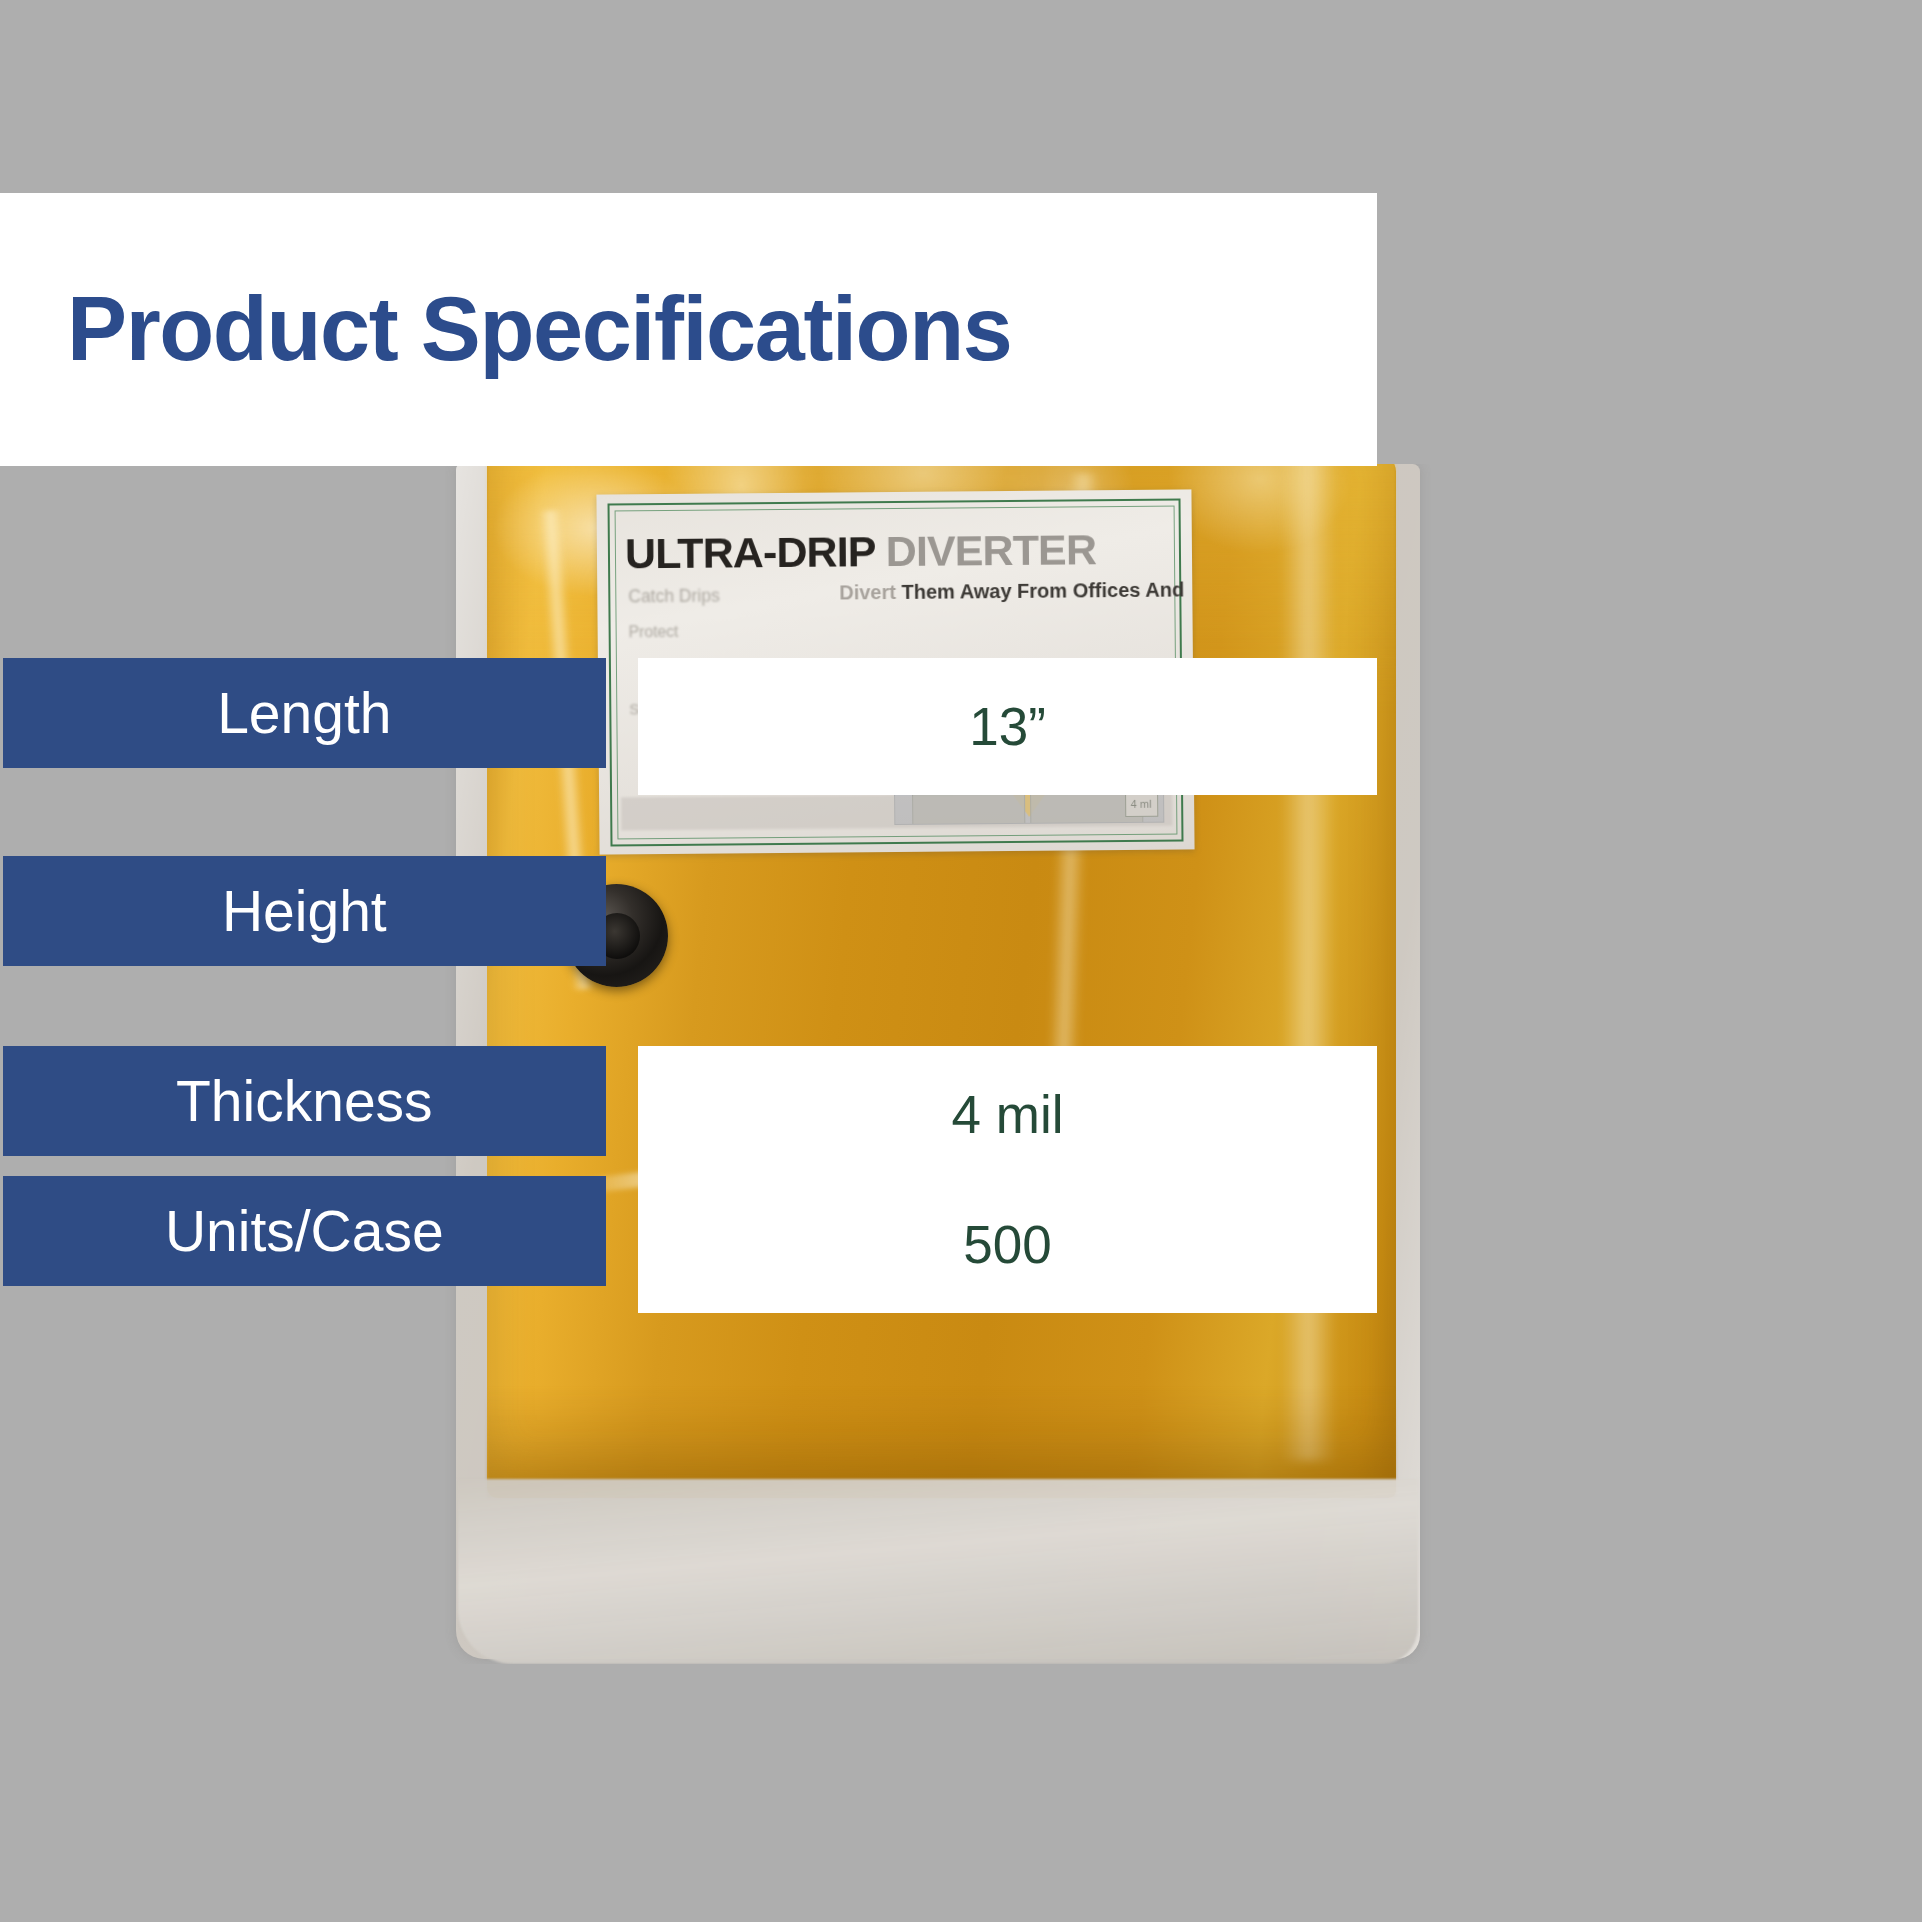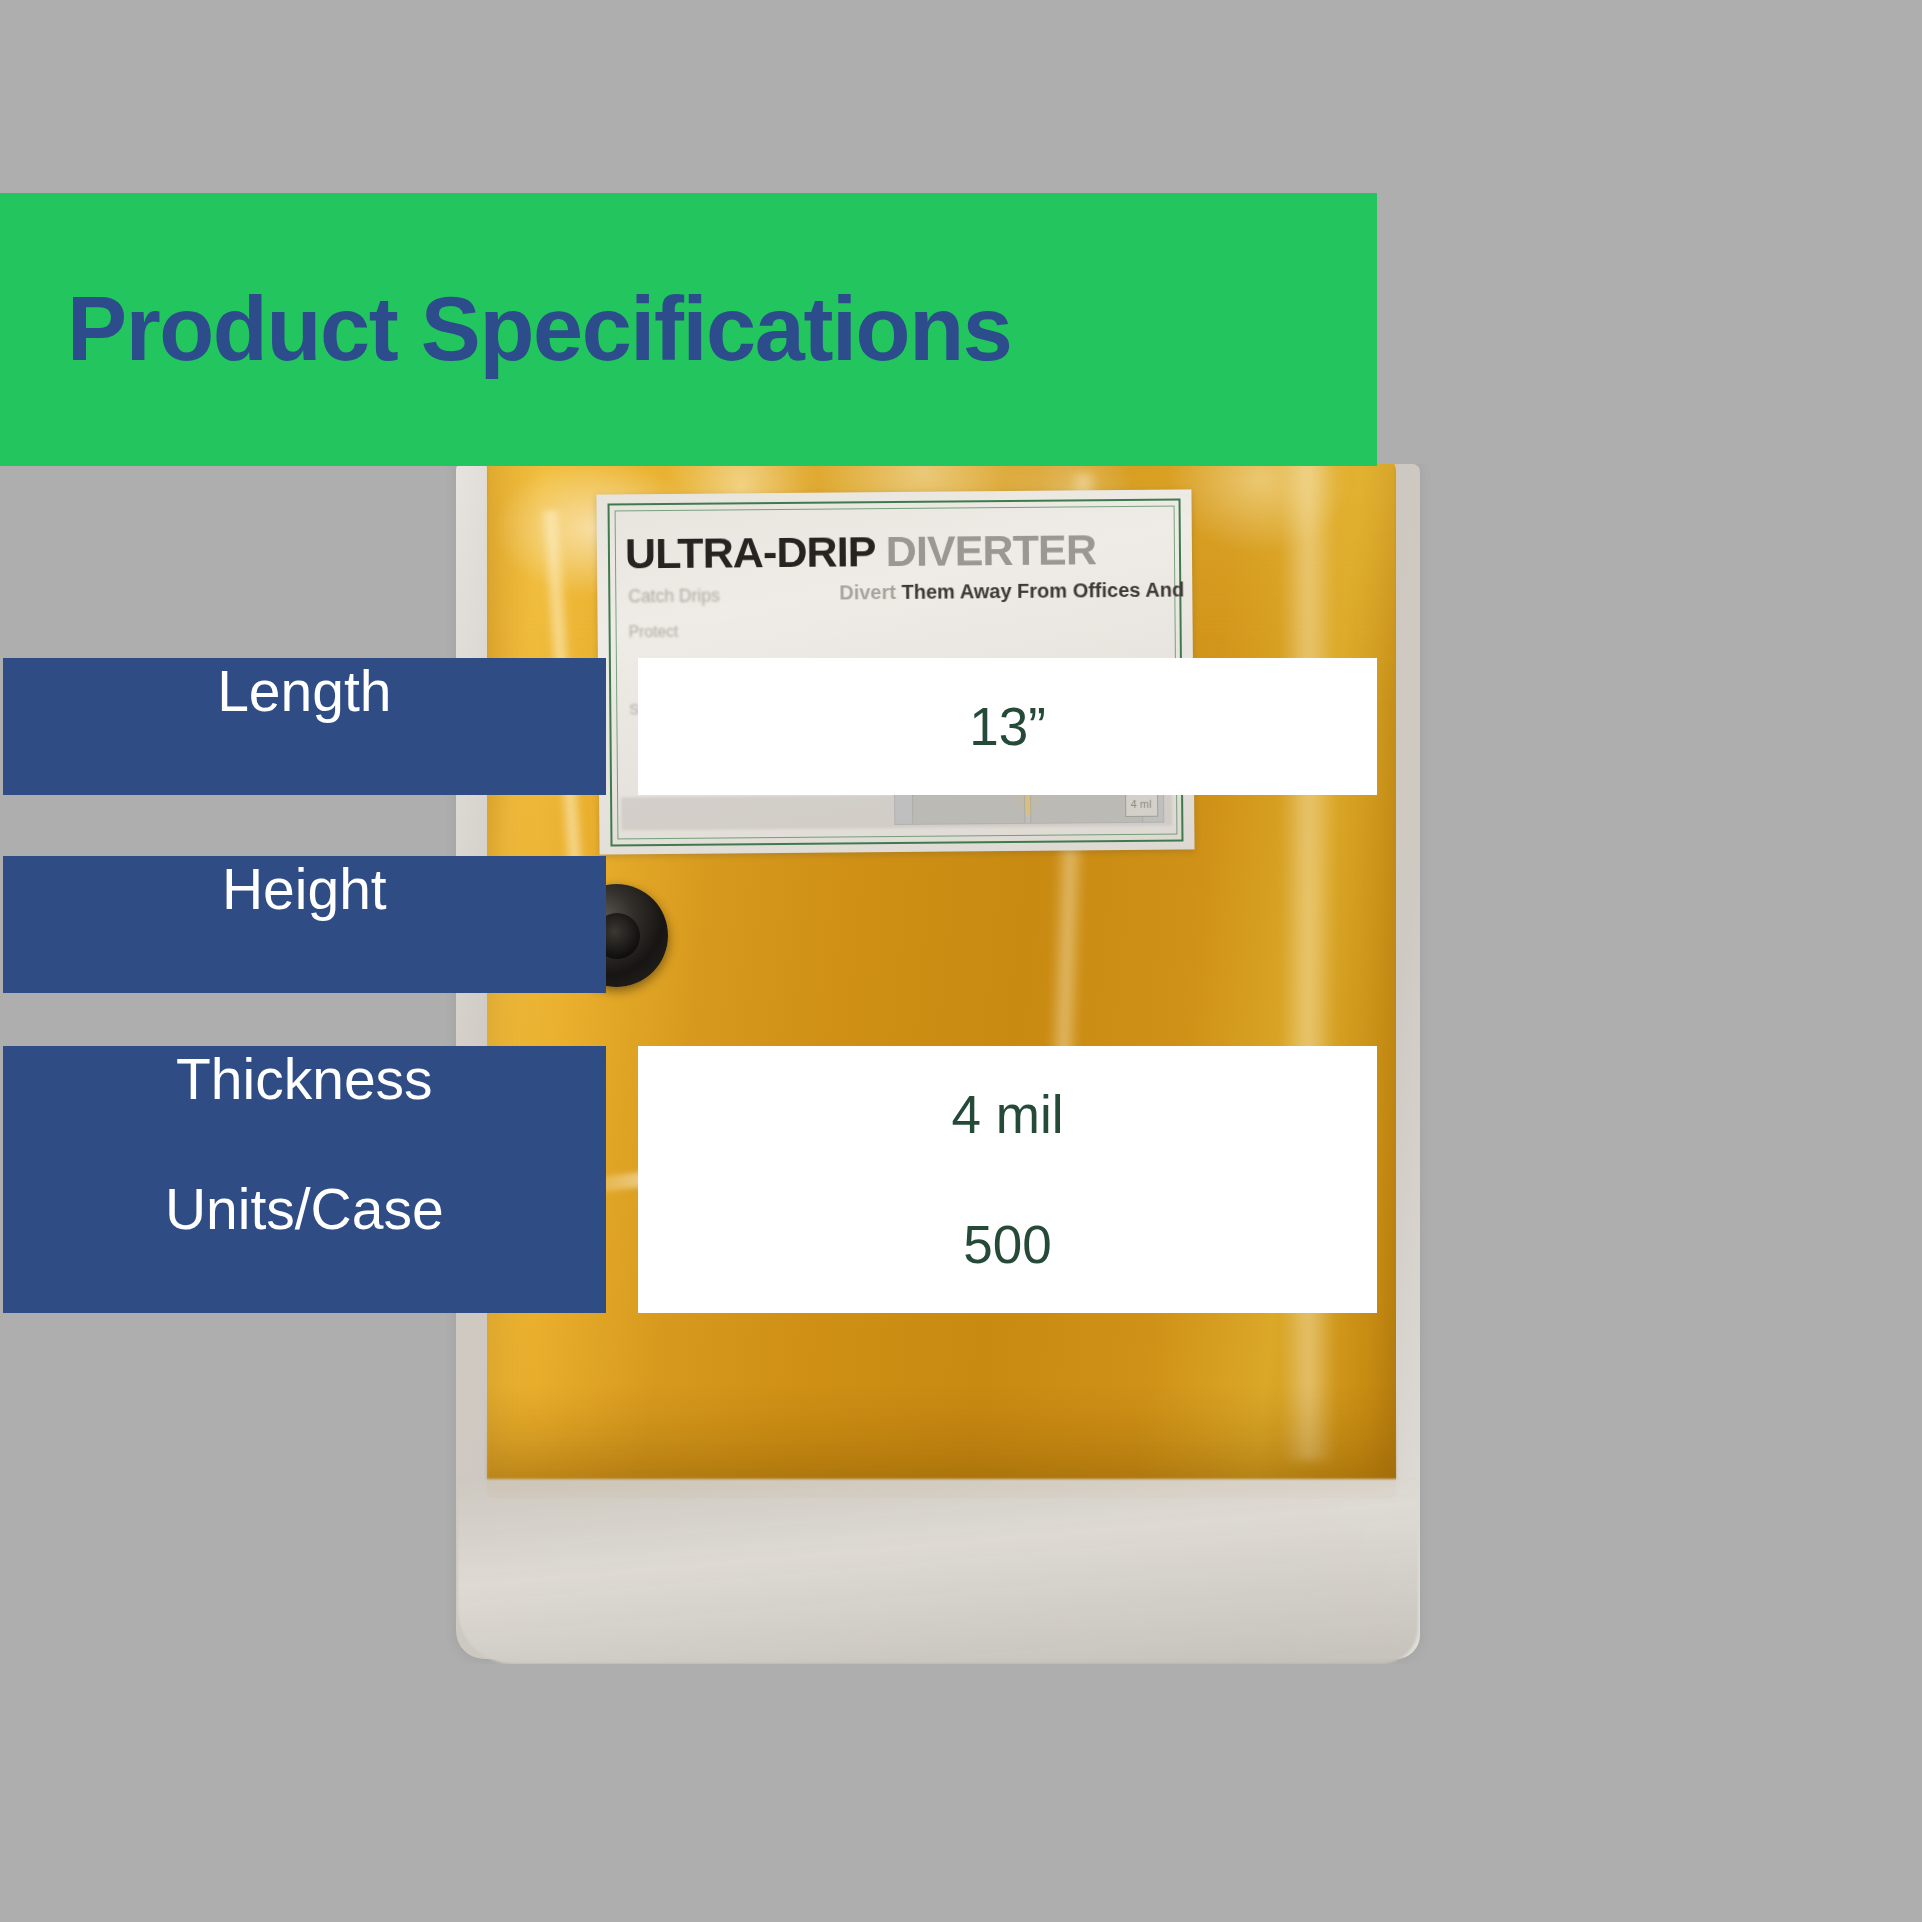--- a/index.html
+++ b/index.html
@@ -282,21 +282,21 @@
     filter: blur(0.9px);
   }
 
   
   .title-banner {
     position: absolute;
     left: 0px;
     top: 193px;
     width: 1377px;
     height: 273px;
-    background: #22c55e;
+    background: #ffffff;
     display: flex;
     align-items: center;
   }
   .title-text {
     margin-left: 67px;
     font-family: "Liberation Sans", sans-serif;
     font-weight: bold;
     font-size: 90px;
     letter-spacing: -1.4px;
     color: #2c4c8c;
@@ -308,23 +308,24 @@
     position: absolute;
     left: 0;
     width: 1377px;
     height: 137px;
   }
   .spec-label {
     position: absolute;
     left: 2.8px;
     top: 0;
     width: 603px;
-    height: 137px;
+    height: 110px;
     background: #2f4c85;
     display: flex;
+    align-items: center;
     justify-content: center;
   }
   .spec-label span {
     font-family: "Liberation Sans", sans-serif;
     font-size: 57px;
     color: #ffffff;
     white-space: nowrap;
   }
   .spec-value {
     position: absolute;

